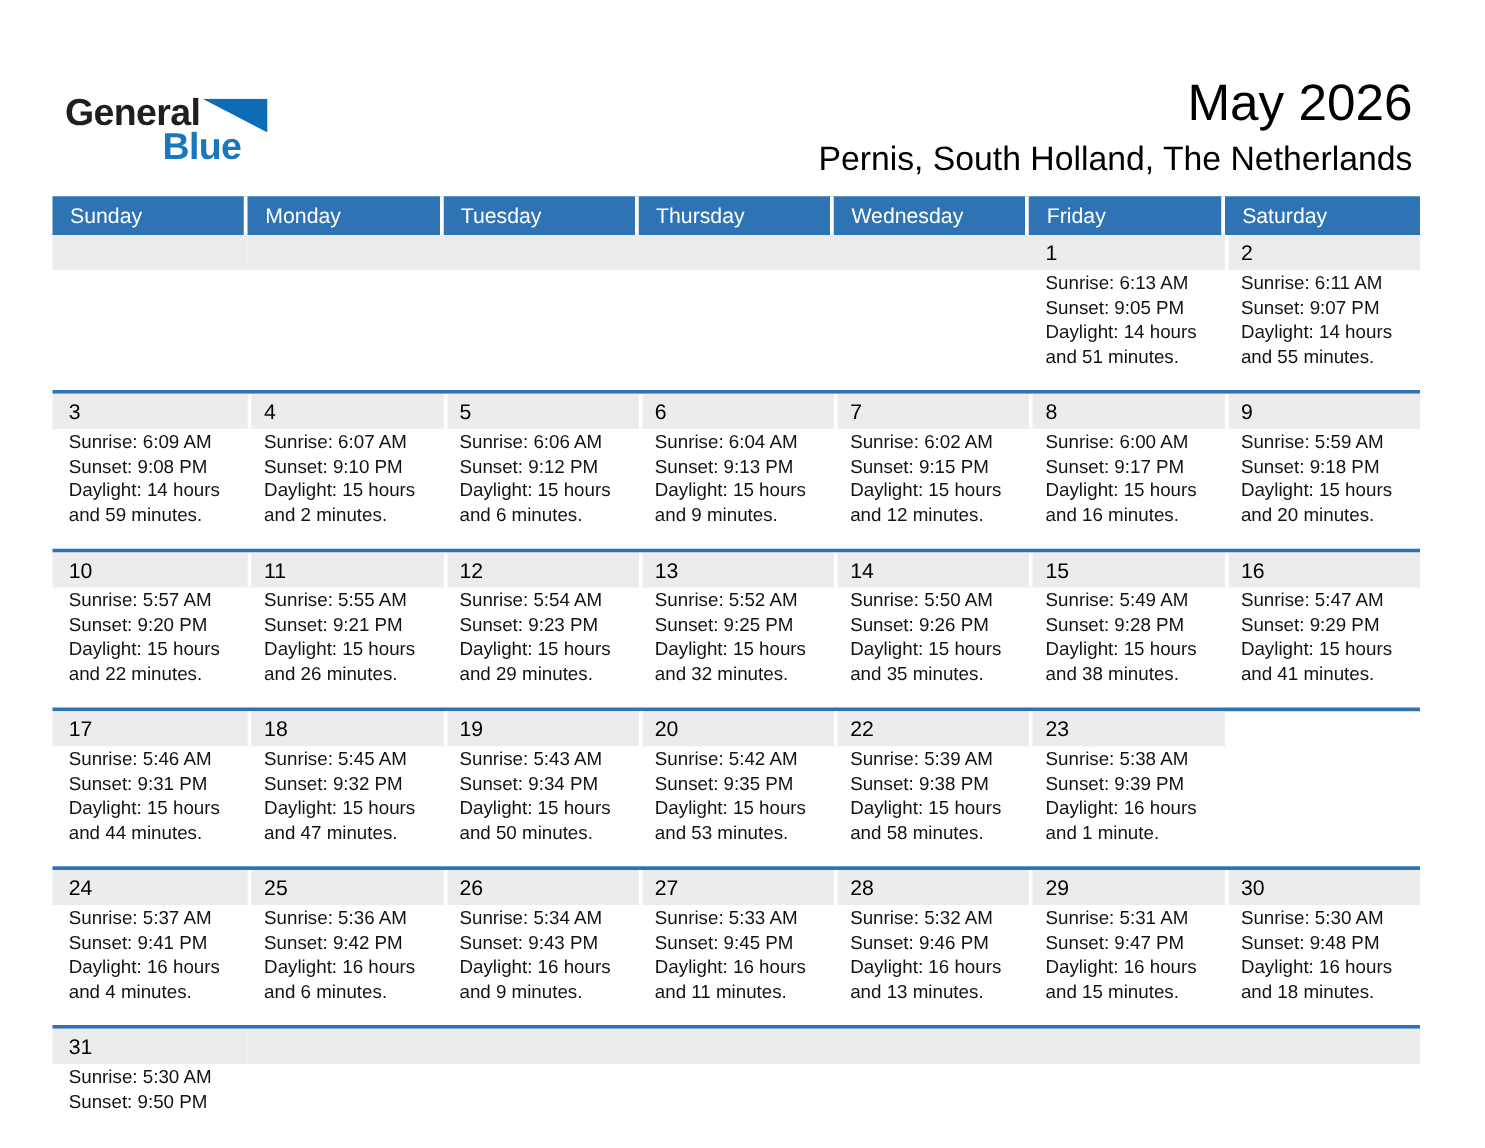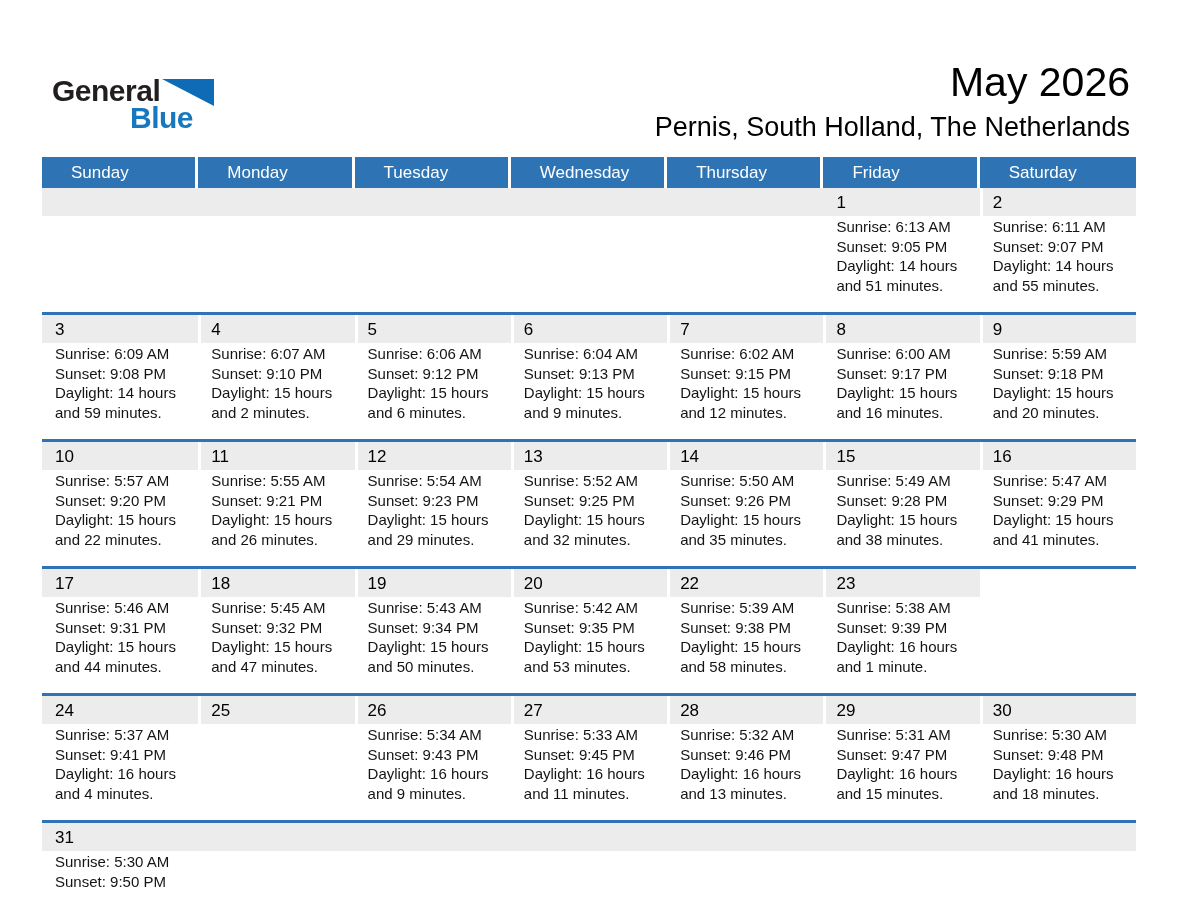--- a/index.html
+++ b/index.html
@@ -22,21 +22,21 @@
   .logo-blue{position:absolute;left:78px;top:27px;font-size:30px;font-weight:700;letter-spacing:-0.5px;color:var(--logo-blue);line-height:33px;}
 
   
   .title-block{position:absolute;top:58px;right:58px;text-align:right;color:#000;}
   .page-title{font-size:41px;font-weight:400;line-height:48px;}
   .page-subtitle{font-size:27px;font-weight:400;line-height:30px;margin-top:6px;}
 
   
   .calendar{position:absolute;left:42px;top:157px;width:1094px;}
   .weekday-row{display:grid;grid-template-columns:repeat(7,1fr);background:var(--header-bg);height:31px;}
-  .weekday{color:#fff;font-size:17px;line-height:31px;padding-left:29px;border-right:3px solid #fff;overflow:hidden;white-space:nowrap;}
+  .weekday{color:#fff;font-size:17px;line-height:31px;padding-left:14px;border-right:3px solid #fff;overflow:hidden;white-space:nowrap;}
   .weekday:last-child{border-right:none;}
 
   .week{display:grid;grid-template-columns:repeat(7,1fr);min-height:106px;background:#fff;}
   .week + .week{border-top:3px solid var(--divider);}
   .cell{display:flex;flex-direction:column;}
   .band{height:28px;background:var(--band-bg);font-size:17px;line-height:29px;padding-left:13px;color:#000;}
   .cell.sep .band{box-shadow:inset 3px 0 0 0 #fff;}
   .body{padding:1px 6px 17px 13px;font-size:15px;line-height:19.5px;color:#141414;}
 </style>
 </head>
@@ -57,22 +57,22 @@
   <div class="title-block">
     <div class="page-title">May 2026</div>
     <div class="page-subtitle">Pernis, South Holland, The Netherlands</div>
   </div>
 
   <div class="calendar">
     <div class="weekday-row" id="weekday-row">
         <div class="weekday">Sunday</div>
         <div class="weekday">Monday</div>
         <div class="weekday">Tuesday</div>
+        <div class="weekday">Thursday</div>
         <div class="weekday">Wednesday</div>
-        <div class="weekday">Thursday</div>
         <div class="weekday">Friday</div>
         <div class="weekday">Saturday</div>
       </div>
     <div id="weeks">
         <div class="week">
           <div class="cell empty">
             <div class="band"></div>
             <div class="body"></div>
           </div>
           <div class="cell empty">
@@ -278,20 +278,25 @@
           <div class="cell filled">
             <div class="band">24</div>
             <div class="body">
               <div>Sunrise: 5:37 AM</div>
               <div>Sunset: 9:41 PM</div>
               <div>Daylight: 16 hours and 4 minutes.</div>
             </div>
           </div>
           <div class="cell filled sep">
             <div class="band">25</div>
+            <div class="body">
+              <div>Sunrise: 5:36 AM</div>
+              <div>Sunset: 9:42 PM</div>
+              <div>Daylight: 16 hours and 6 minutes.</div>
+            </div>
           </div>
           <div class="cell filled sep">
             <div class="band">26</div>
             <div class="body">
               <div>Sunrise: 5:34 AM</div>
               <div>Sunset: 9:43 PM</div>
               <div>Daylight: 16 hours and 9 minutes.</div>
             </div>
           </div>
           <div class="cell filled sep">

